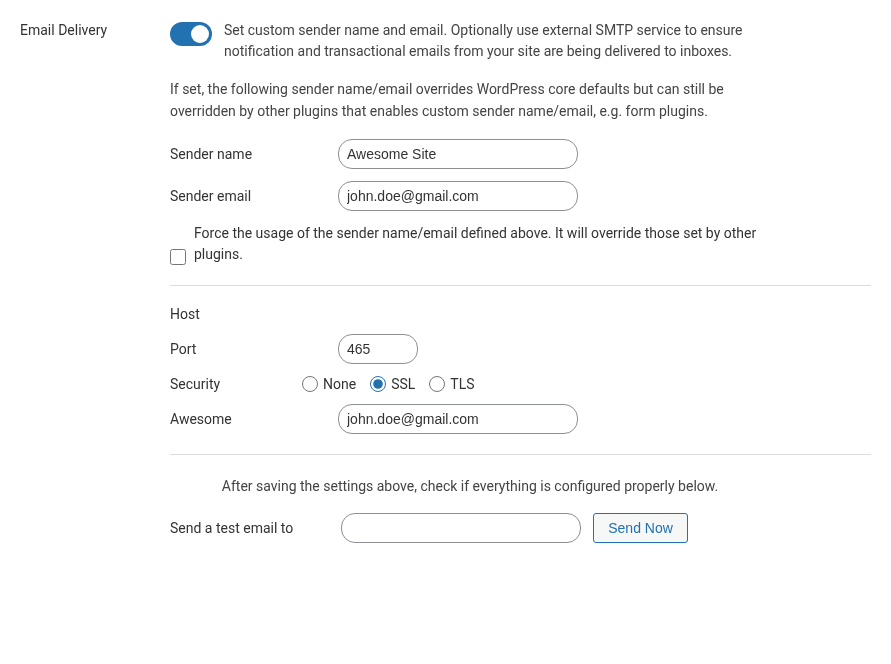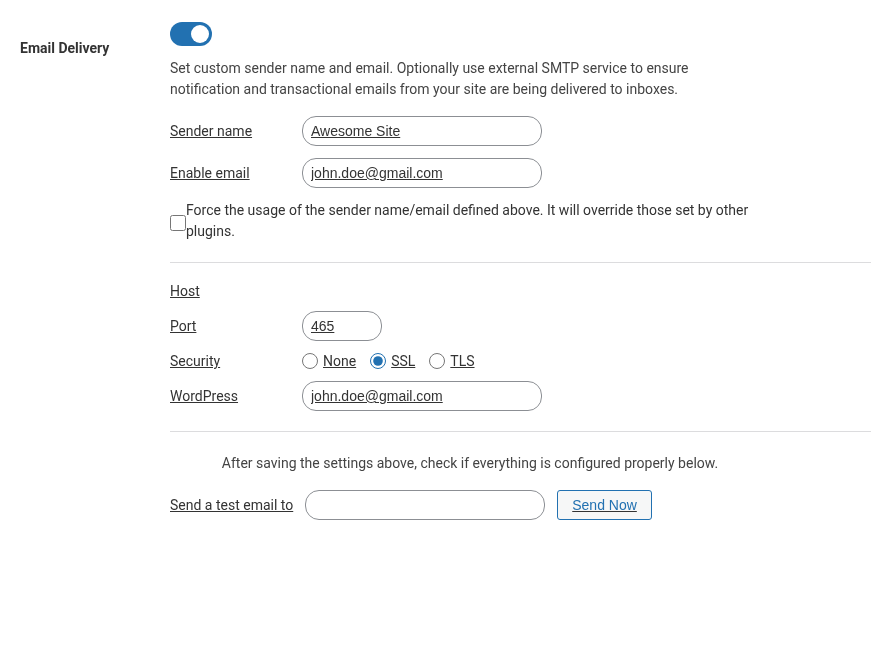--- a/index.html
+++ b/index.html
@@ -19,32 +19,30 @@
     }
 
     .section-header {
       display: flex;
       align-items: flex-start;
       gap: 20px;
       margin-bottom: 16px;
     }
 
     .section-title {
-      font-weight: 700;
+      font-weight: 400;
       font-size: 14px;
       min-width: 130px;
       padding-top: 2px;
-      margin-top: 18px;
     }
 
     .toggle-and-desc {
       display: flex;
       align-items: flex-start;
       gap: 12px;
-      flex-direction: column;
     }
 
     
     .toggle {
       position: relative;
       display: inline-block;
       width: 42px;
       height: 24px;
       flex-shrink: 0;
       margin-top: 2px;
@@ -96,46 +94,47 @@
       line-height: 1.6;
       max-width: 600px;
       margin-bottom: 16px;
     }
 
     .form-row {
       display: flex;
       align-items: center;
       gap: 12px;
       margin-bottom: 12px;
-      text-decoration: underline;
     }
 
     .form-label {
       min-width: 120px;
       font-size: 14px;
       color: #333;
     }
 
     .form-input {
       width: 240px;
       padding: 6px 8px;
       font-size: 14px;
       border: 1px solid #8c8f94;
       border-radius: 14px;
       color: #333;
       outline: none;
+      margin-left: 36px;
     }
 
     .port-input {
       width: 80px;
     }
 
     .checkbox-row {
       display: flex;
-      align-items: center;
+      align-items: flex-end;
+      gap: 8px;
       margin-bottom: 12px;
       max-width: 600px;
     }
 
     .checkbox-row input[type="checkbox"] {
       margin-top: 3px;
       flex-shrink: 0;
       width: 16px;
       height: 16px;
       cursor: pointer;
@@ -221,28 +220,29 @@
   <div class="toggle-and-desc">
     <label class="toggle">
       <input type="checkbox" checked="" style="">
       <span class="toggle-slider"></span>
     </label>
     <div class="description">Set custom sender name and email. Optionally use external SMTP service to ensure notification and transactional emails from your site are being delivered to inboxes.</div>
   </div>
 </div>
 
 <div class="content-block">
+  <div class="info-text">If set, the following sender name/email overrides WordPress core defaults but can still be overridden by other plugins that enables custom sender name/email, e.g. form plugins.</div>
 
   <div class="form-row">
     <div class="form-label">Sender name</div>
     <input type="text" class="form-input" value="Awesome Site" style="">
   </div>
 
   <div class="form-row">
-    <div class="form-label">Enable email</div>
+    <div class="form-label">Sender email</div>
     <input type="email" class="form-input" value="john.doe@gmail.com" style="">
   </div>
 
   <div class="checkbox-row">
     <input type="checkbox" style="">
     <span class="checkbox-label">Force the usage of the sender name/email defined above. It will override those set by other plugins.</span>
   </div>
 
   <hr class="divider">
 
@@ -268,21 +268,21 @@
         <span>SSL</span>
       </label>
       <label class="radio-option">
         <input type="radio" name="security" value="TLS" style="">
         <span>TLS</span>
       </label>
     </div>
   </div>
 
   <div class="form-row">
-    <div class="form-label">WordPress</div>
+    <div class="form-label">Awesome</div>
     <input type="text" class="form-input" value="john.doe@gmail.com" style="">
   </div>
 
 
 
   <hr class="divider">
 
   <div class="after-save-info">After saving the settings above, check if everything is configured properly below.</div>
 
   <div class="form-row">

